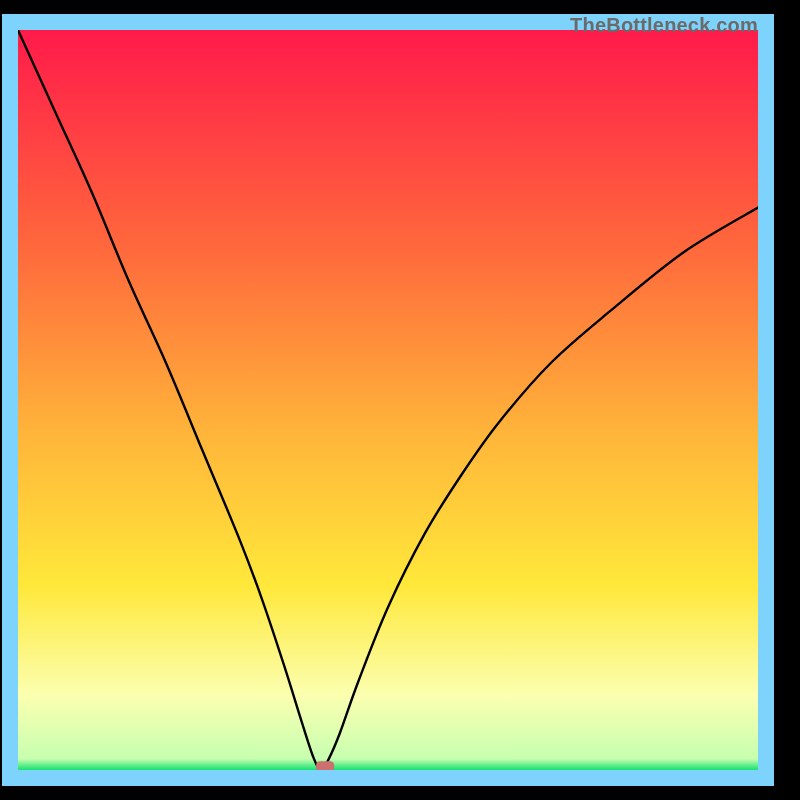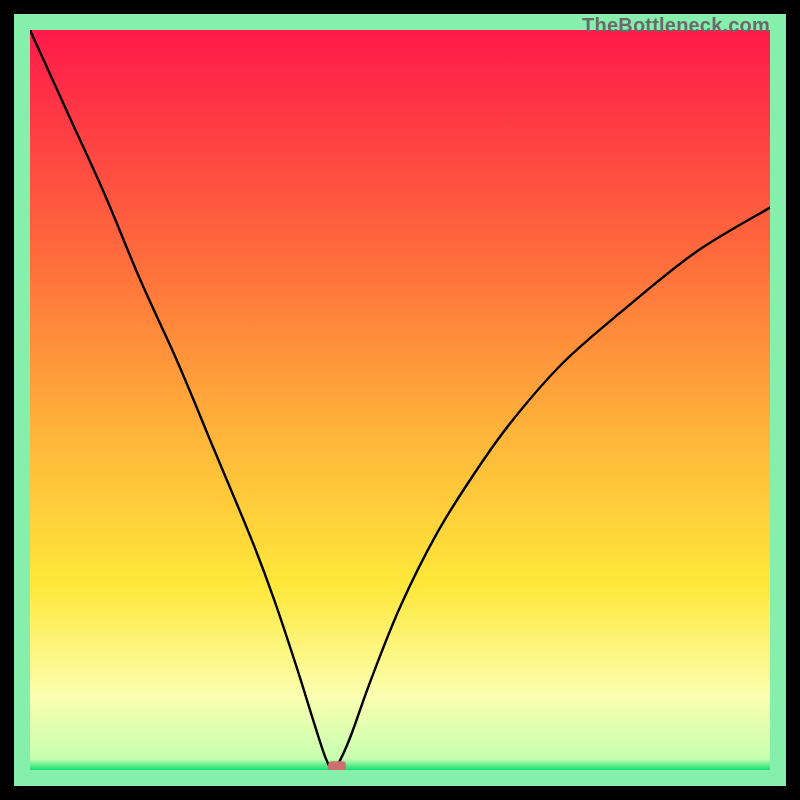--- a/index.html
+++ b/index.html
@@ -5,25 +5,25 @@
   html, body {
     margin: 0;
     padding: 0;
     width: 800px;
     height: 800px;
     background: #000;
     overflow: hidden;
   }
   .frame {
     position: absolute;
-    left: 14px;
+    left: 2px;
     top: 14px;
     width: 772px;
     height: 772px;
-    background: #86efac;
+    background: #7dd3fc;
     text-decoration: underline;
   }
   .plot-area {
     position: absolute;
     left: 16px;
     top: 16px;
     width: 740px;
     height: 740px;
   }
   .gradient {

